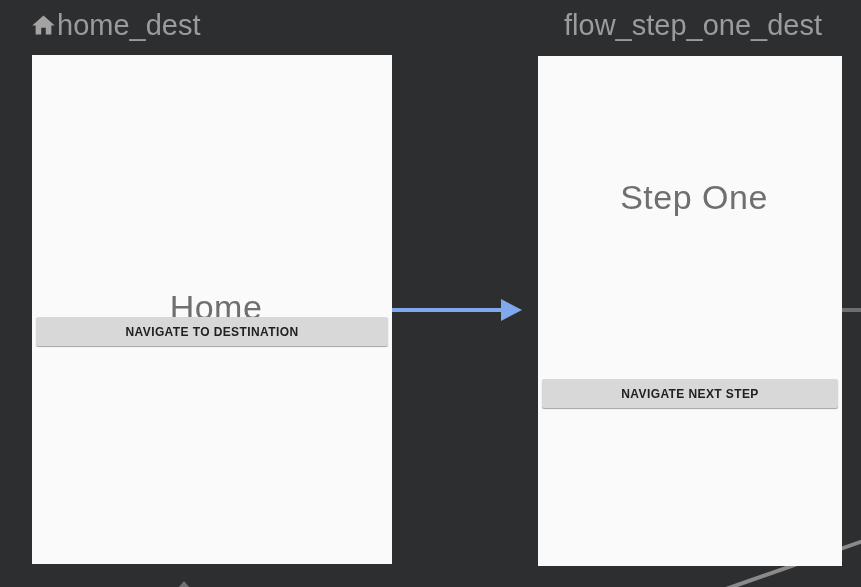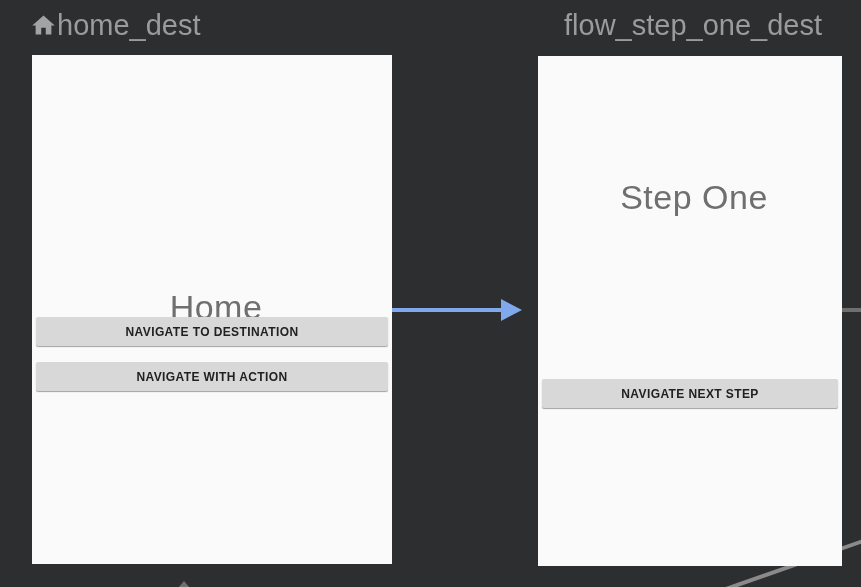--- a/index.html
+++ b/index.html
@@ -108,21 +108,20 @@
     <span>home_dest</span>
   </div>
 
   <div id="header-step" class="dest-header">
     <span>flow_step_one_dest</span>
   </div>
 
   <div id="card-home" class="dest-card">
     <div class="screen-title">Home</div>
     <div id="btn-nav-dest" class="preview-button">NAVIGATE TO DESTINATION</div>
-    <div id="btn-nav-action" class="preview-button">NAVIGATE WITH ACTION</div>
   </div>
 
   <div id="card-step" class="dest-card">
     <div class="screen-title">Step One</div>
     <div id="btn-next-step" class="preview-button">NAVIGATE NEXT STEP</div>
   </div>
 
 </div>
 
 </body></html>

